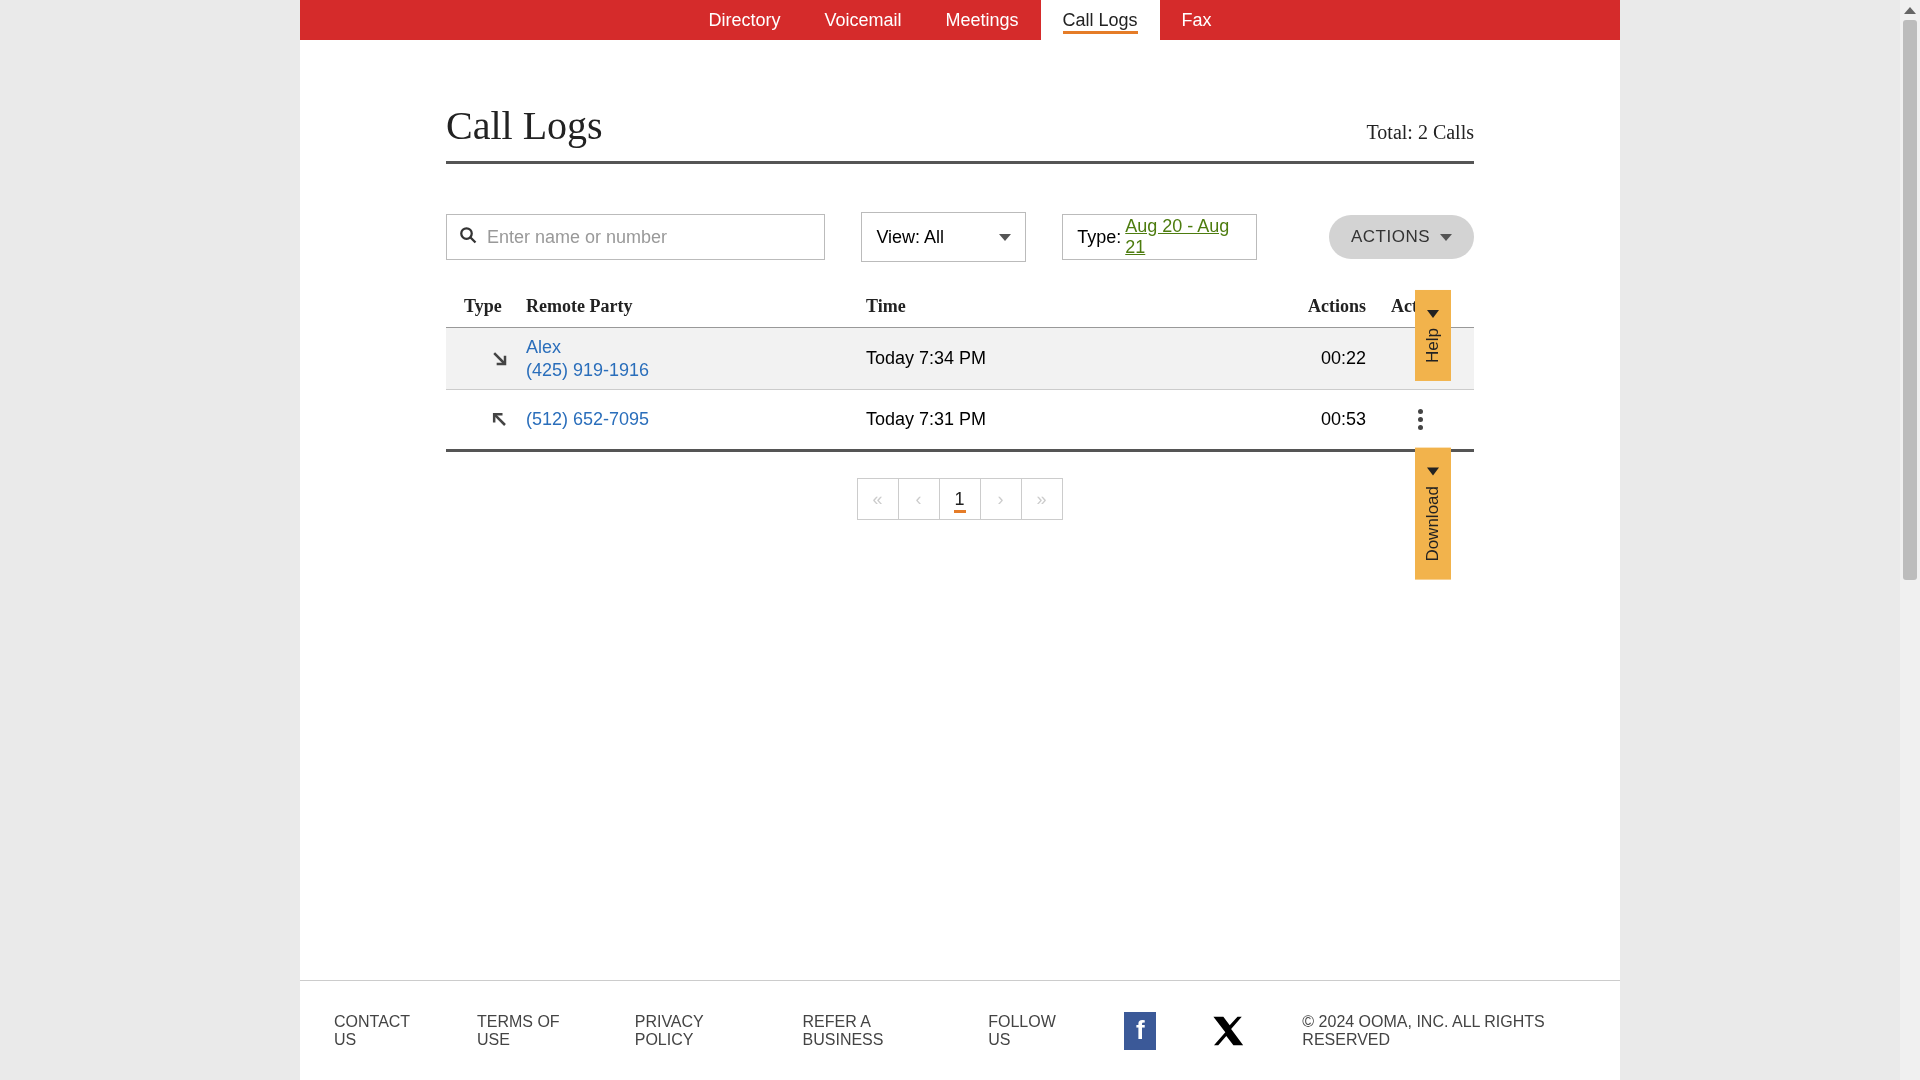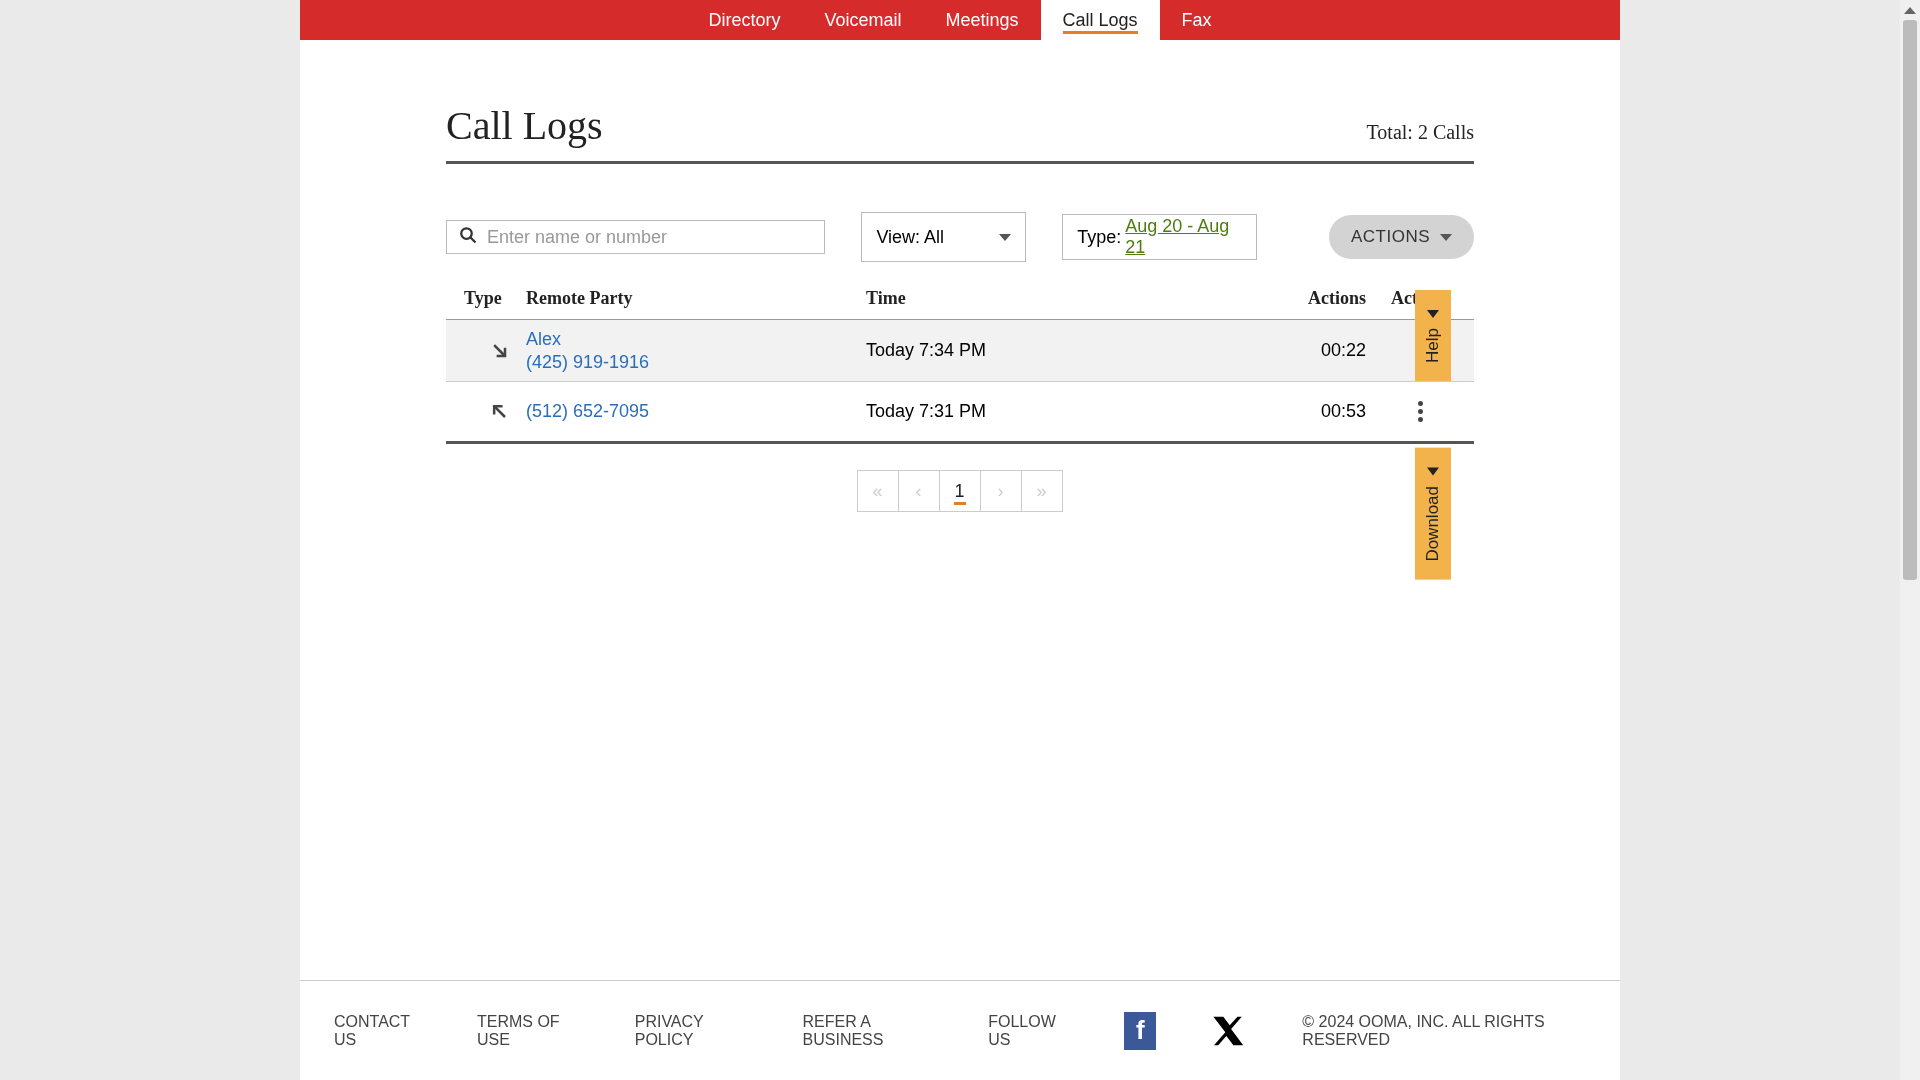--- a/index.html
+++ b/index.html
@@ -77,21 +77,21 @@
 
   
   .filter-row {
     margin-top: 48px;
     display: flex;
     gap: 36px;
     align-items: center;
   }
   .search-wrap {
     border: 1px solid #bbb;
-    height: 34px;
+    height: 46px;
     width: 406px;
     display: flex;
     align-items: center;
     padding: 0 12px;
     gap: 10px;
   }
   .search-input {
     border: none;
     outline: none;
     font-size: 18px;
@@ -134,21 +134,21 @@
     align-items: center;
     gap: 10px;
     font-size: 17px;
     letter-spacing: 0.5px;
     color: #333;
     cursor: pointer;
   }
 
   
   .table {
-    margin-top: 26px;
+    margin-top: 34px;
     width: 100%;
   }
   .thead {
     display: flex;
     border-bottom: 1px solid #999;
     padding: 0 0 10px 0;
   }
   .th {
     font-family: Georgia, 'Times New Roman', serif;
     font-weight: bold;

